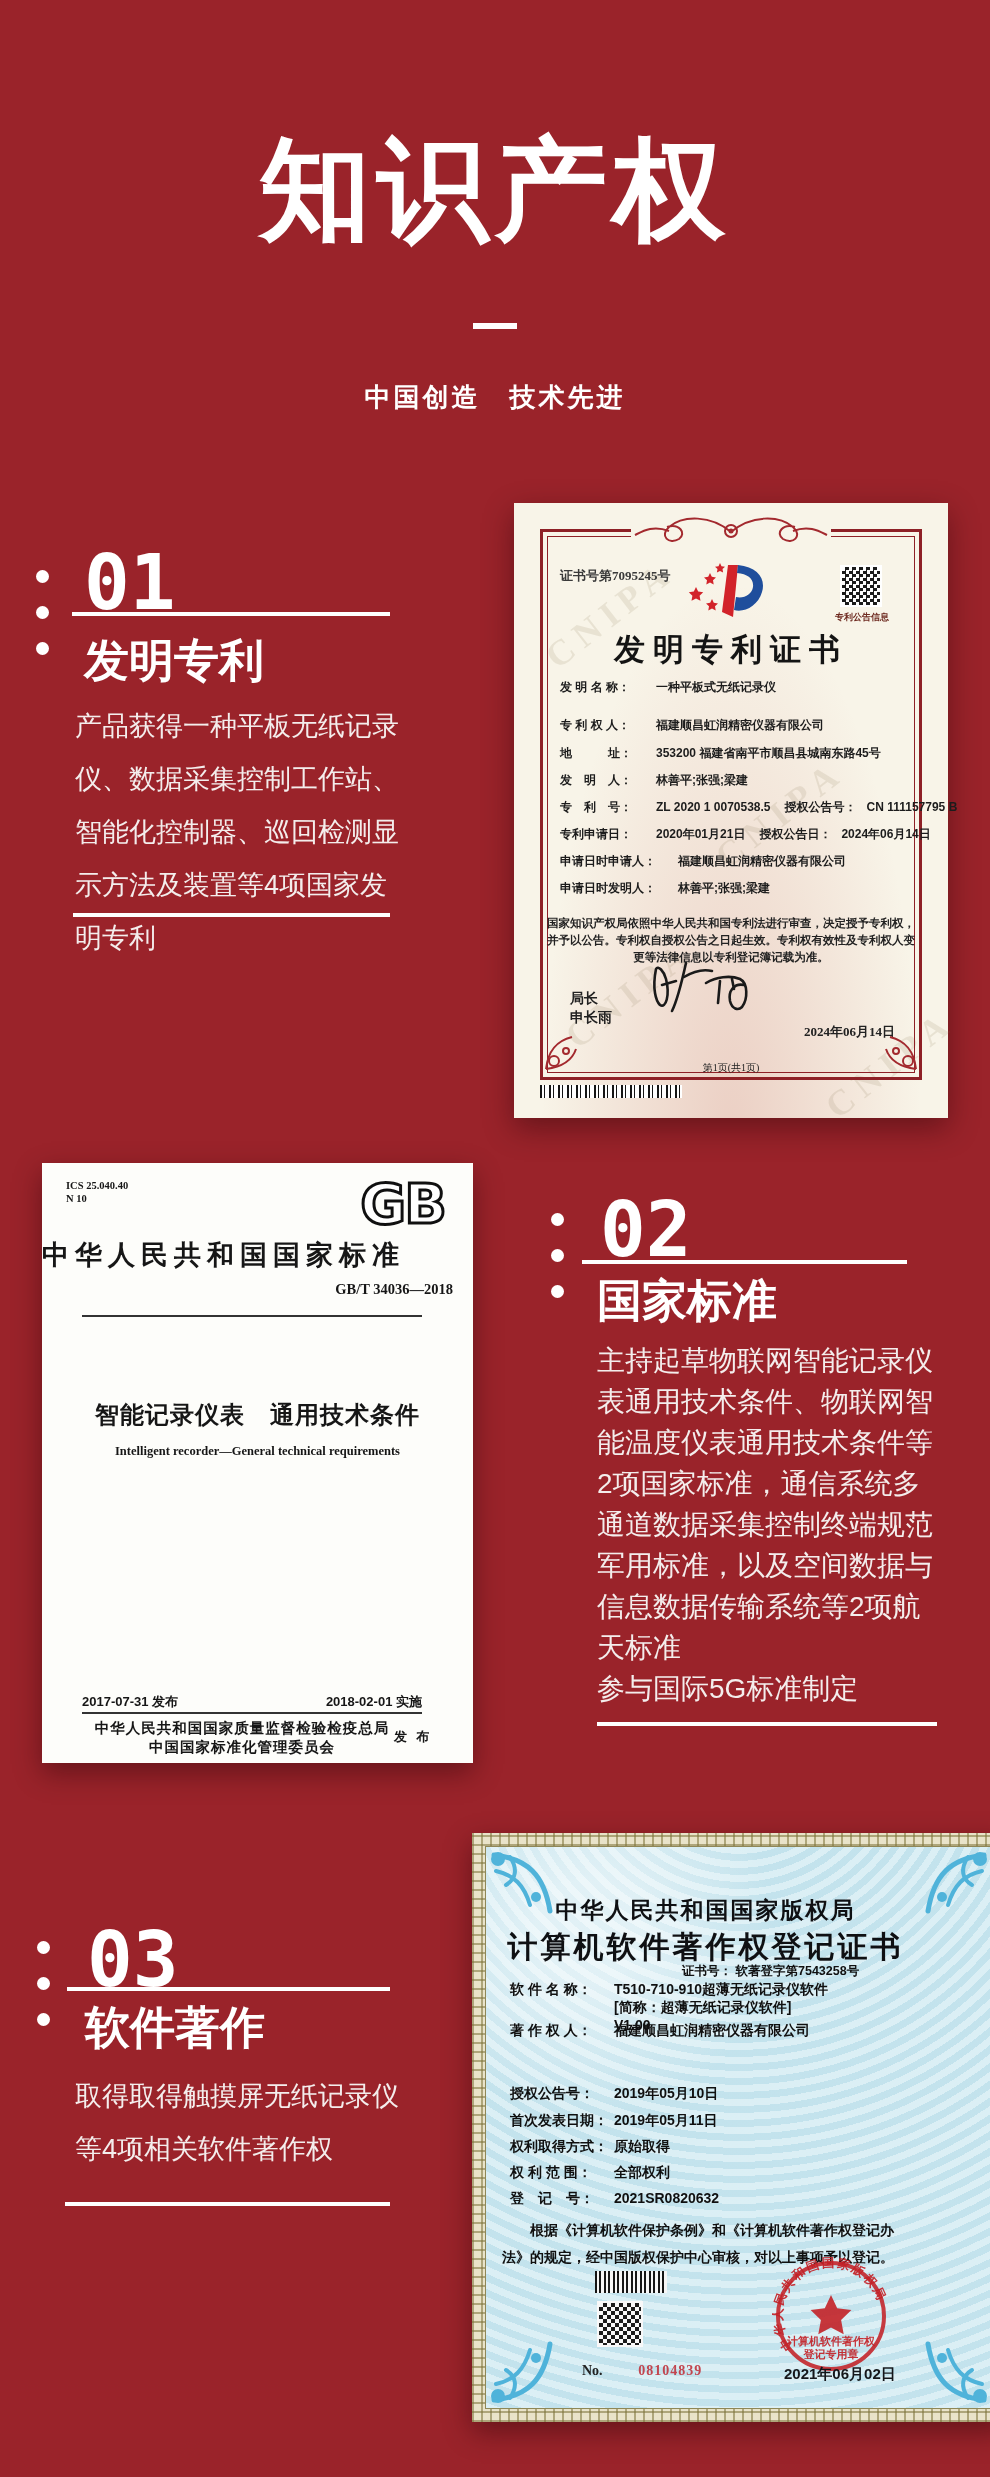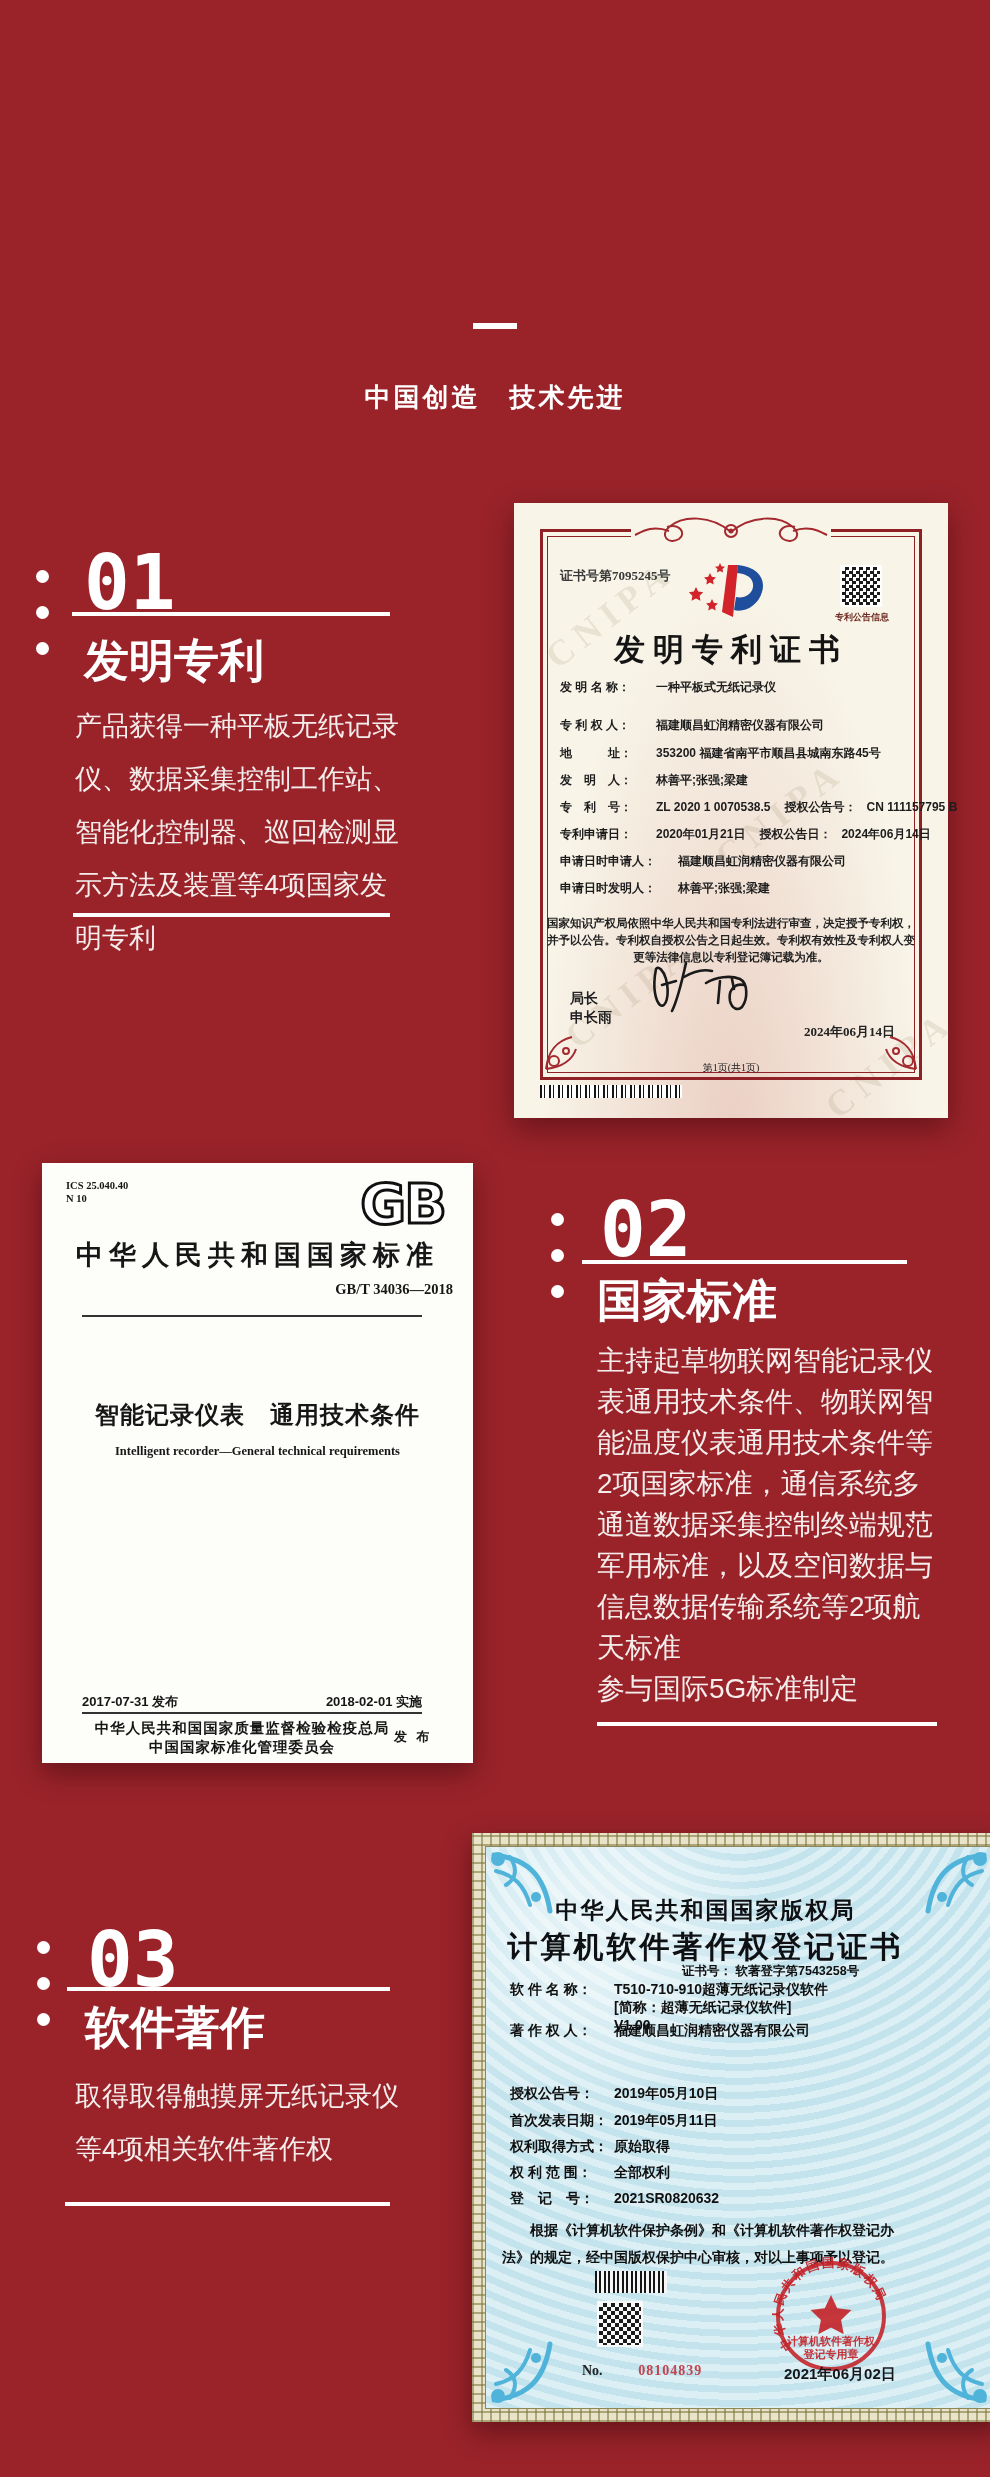--- a/index.html
+++ b/index.html
@@ -72,21 +72,21 @@
          repeating-linear-gradient(90deg,#151515 0 2px,#fff 2px 4px,#151515 4px 5px,#fff 5px 9px);}
   .c1corner{position:absolute;width:52px;height:52px;}
 
   
   .gbdoc{position:absolute;left:42px;top:1163px;width:431px;height:600px;background:#fdfdfa;
          box-shadow:0 10px 26px rgba(40,5,8,.45);color:#161616;}
   .gbics{position:absolute;left:24px;top:16px;font-size:10.5px;font-weight:700;line-height:13px;
          font-family:"Liberation Serif",serif;white-space:pre-line;}
   .gblogo{position:absolute;right:28px;top:8px;font-size:56px;font-weight:900;letter-spacing:-2px;
           color:#fff;-webkit-text-stroke:3px #101010;font-family:"DejaVu Sans",sans-serif;}
-  .gborg{position:absolute;left:0;top:74px;width:431px;text-align:center;font-size:27px;font-weight:700;
+  .gborg{position:absolute;left:0;top:74px;width:431px;text-align:left;font-size:27px;font-weight:700;
          letter-spacing:6px;font-family:"Liberation Serif",serif;}
   .gbno{position:absolute;right:20px;top:118px;font-size:14.5px;font-weight:700;font-family:"Liberation Serif",serif;}
   .gbline{position:absolute;left:40px;top:152px;width:340px;height:2px;background:#333;}
   .gbtitle{position:absolute;left:0;top:236px;width:431px;text-align:center;font-size:24px;font-weight:800;letter-spacing:1px;}
   .gbsub{position:absolute;left:0;top:281px;width:431px;text-align:center;font-size:12.5px;font-weight:700;
          font-family:"Liberation Serif",serif;}
   .gbdates{position:absolute;left:40px;top:530px;width:340px;font-size:13px;font-weight:700;}
   .gbdates .imp{float:right;}
   .gbdline{position:absolute;left:40px;top:549px;width:340px;height:2px;background:#333;}
   .gbissuer{position:absolute;left:52px;top:556px;width:296px;text-align:center;font-size:14.5px;
@@ -125,20 +125,21 @@
             font-family:"Liberation Serif",serif;}
   .c3serial .red{color:#c2454f;letter-spacing:1px;margin-left:32px;}
   .c3seal{position:absolute;left:300px;top:424px;}
   .c3date{position:absolute;left:312px;top:532px;font-size:15px;font-weight:700;color:#14161a;}
 </style>
 </head>
 <body>
 
 <div class="page">
 
+  <div class="title">知识产权</div>
   <div class="divider"></div>
   <div class="subtitle">中国创造　技术先进</div>
 
   <div class="dots d1">
       <i></i>
       <i></i>
       <i></i>
     </div>
   <div class="num n1">01</div>
   <div class="numline nl1"></div>

